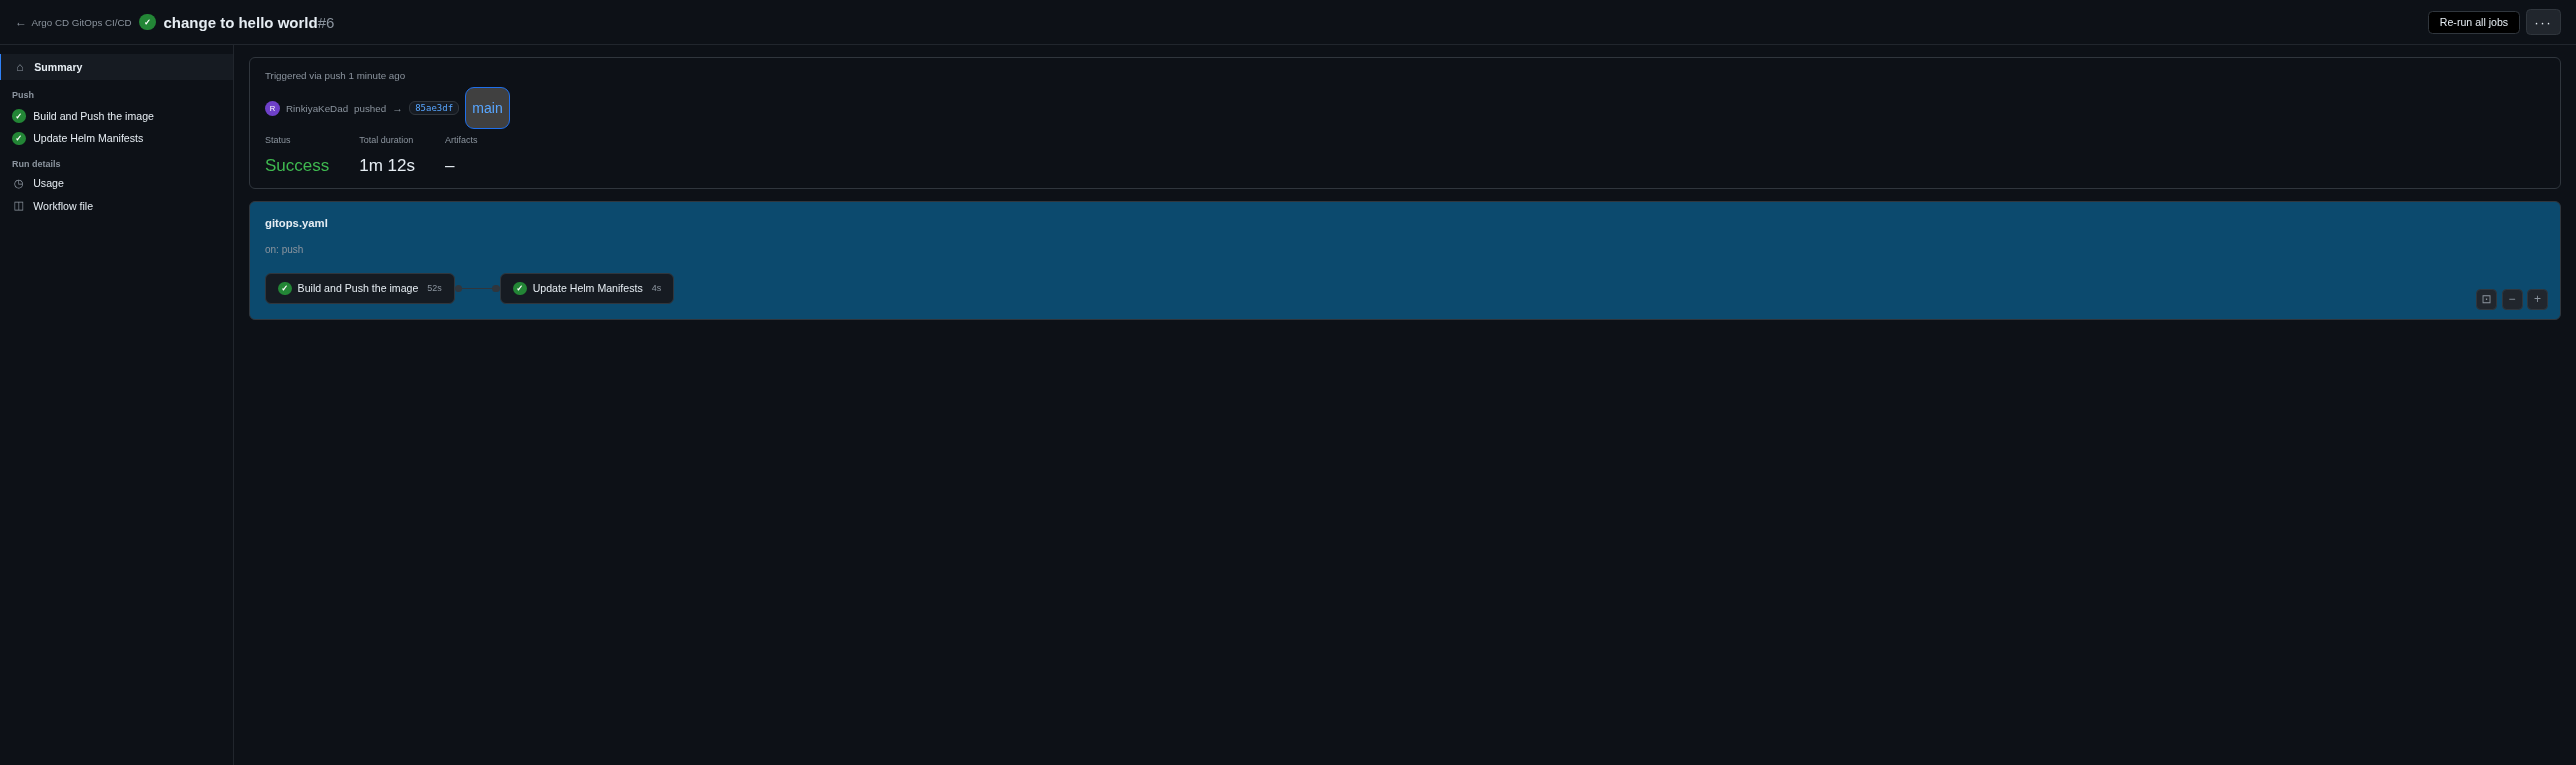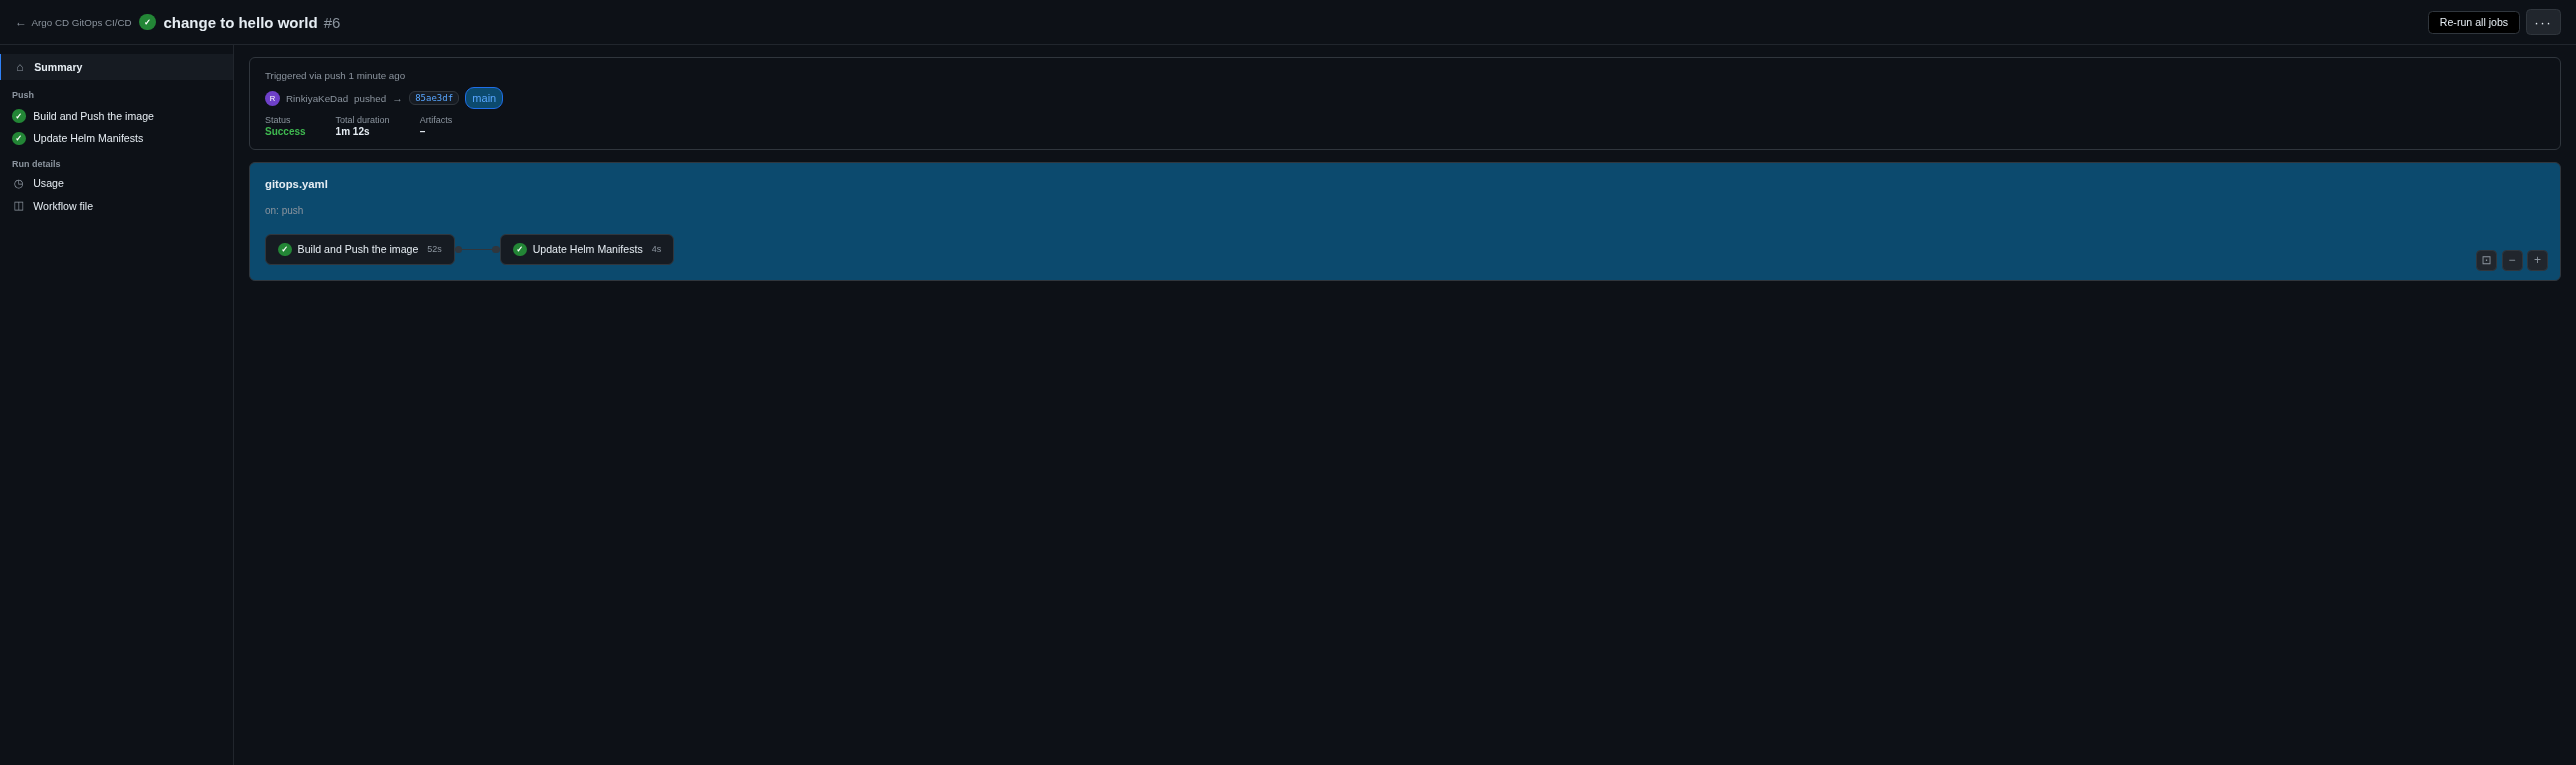--- a/index.html
+++ b/index.html
@@ -40,21 +40,20 @@
       cursor: pointer;
       font-size: 9.8px;
     }
 
     .page-title {
       font-size: 15px;
       font-weight: 600;
       color: #e6edf3;
       display: flex;
       align-items: center;
-      gap: 6px;
     }
 
     .page-title .run-number {
       color: #8b949e;
       font-weight: 400;
     }
 
     .top-bar-right {
       display: flex;
       align-items: center;
@@ -248,48 +247,48 @@
       background: #161b22;
       border: 0.8px solid #30363d;
       padding: 0.8px 5.3px;
       border-radius: 6px;
       font-family: monospace;
       font-size: 9px;
       color: #58a6ff;
     }
 
     .branch-badge {
-      background: #0c4a6e;
+      background: #404040;
       border: 0.8px solid #1f6feb;
-      padding: 4px 6px;
+      padding: 12px 6px;
       border-radius: 9px;
-      font-size: 11px;
+      font-size: 14px;
       color: #58a6ff;
     }
 
     .info-stats {
       display: flex;
       gap: 30px;
       margin-top: 3px;
     }
 
     .info-stat {
       display: flex;
       flex-direction: column;
-      gap: 1px;
+      gap: 11px;
     }
 
     .info-stat-label {
       font-size: 9px;
       color: #8b949e;
     }
 
     .info-stat-value {
-      font-size: 10px;
-      font-weight: 700;
+      font-size: 17px;
+      font-weight: 400;
       color: #e6edf3;
     }
 
     .info-stat-value.success {
       color: #3fb950;
     }
 
     
     .workflow-card {
       border: 0.8px solid #30363d;

